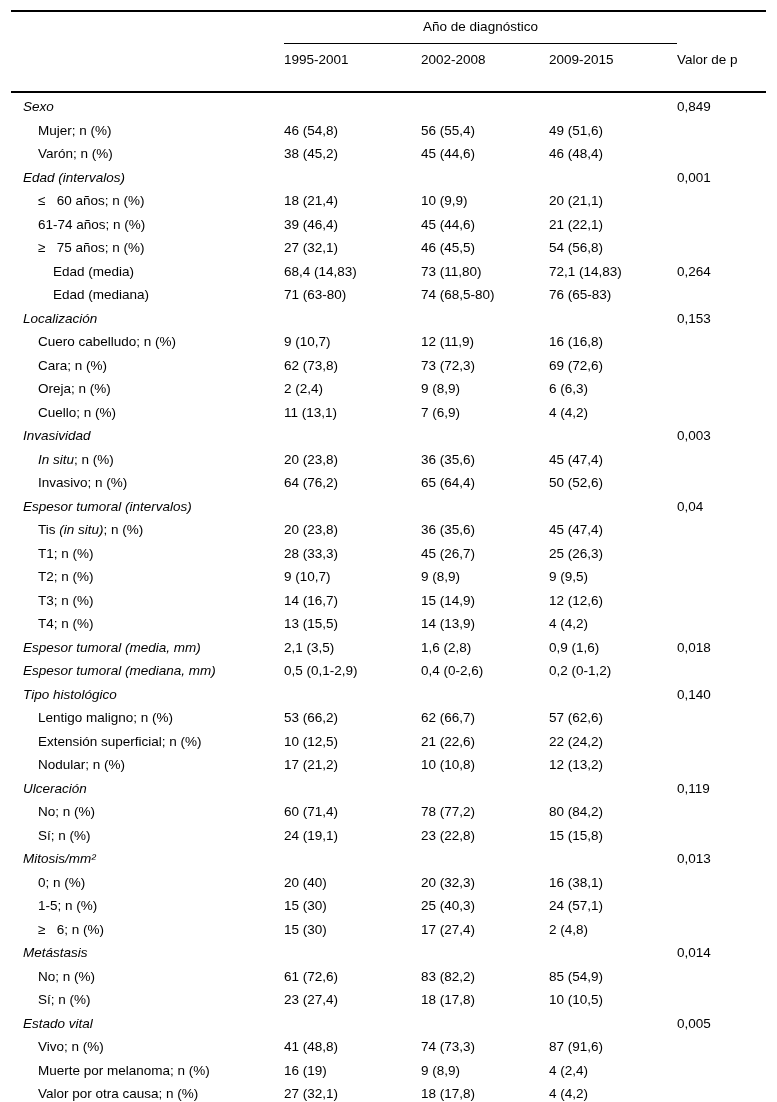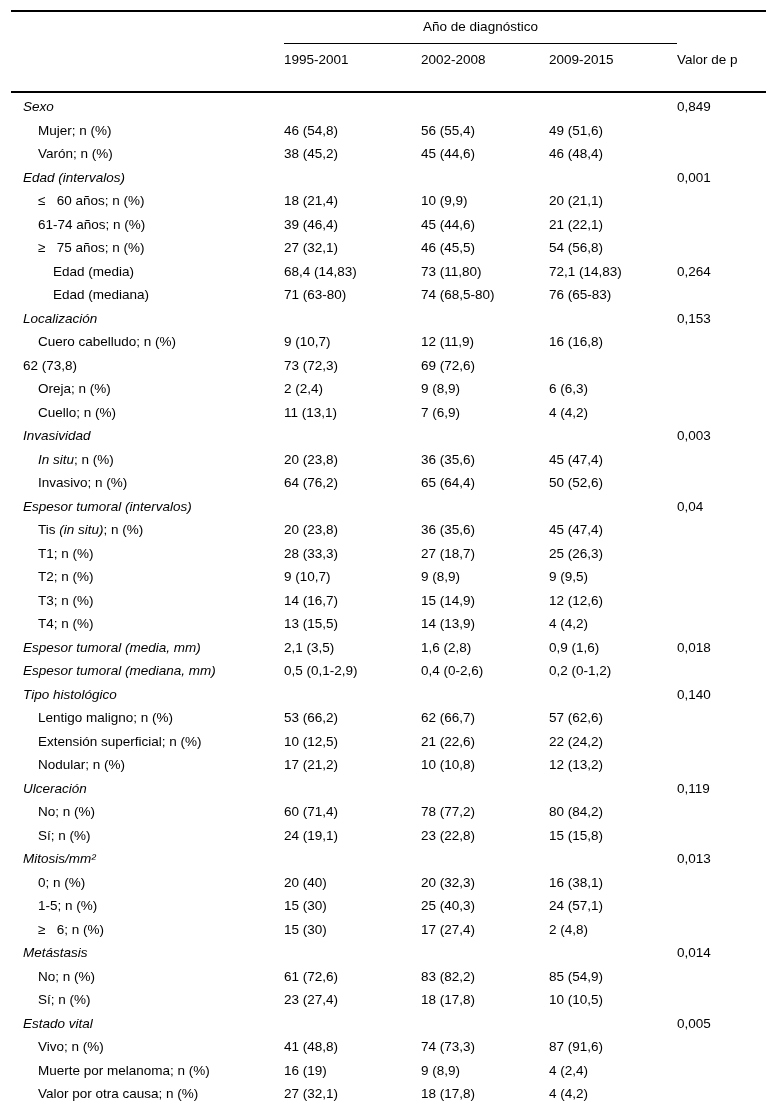--- a/index.html
+++ b/index.html
@@ -133,20 +133,21 @@
         <div class="cell p-cell">0,153</div>
       </div>
       <div class="grid row">
         <div class="cell label-cell indent-1"><span>Cuero cabelludo; n (%)</span></div>
         <div class="cell val-cell">9 (10,7)</div>
         <div class="cell val-cell">12 (11,9)</div>
         <div class="cell val-cell">16 (16,8)</div>
         <div class="cell p-cell"></div>
       </div>
       <div class="grid row">
+        <div class="cell label-cell indent-1"><span>Cara; n (%)</span></div>
         <div class="cell val-cell">62 (73,8)</div>
         <div class="cell val-cell">73 (72,3)</div>
         <div class="cell val-cell">69 (72,6)</div>
         <div class="cell p-cell"></div>
       </div>
       <div class="grid row">
         <div class="cell label-cell indent-1"><span>Oreja; n (%)</span></div>
         <div class="cell val-cell">2 (2,4)</div>
         <div class="cell val-cell">9 (8,9)</div>
         <div class="cell val-cell">6 (6,3)</div>
@@ -190,21 +191,21 @@
       <div class="grid row">
         <div class="cell label-cell indent-1"><span>Tis </span><span class="it">(in situ)</span><span>; n (%)</span></div>
         <div class="cell val-cell">20 (23,8)</div>
         <div class="cell val-cell">36 (35,6)</div>
         <div class="cell val-cell">45 (47,4)</div>
         <div class="cell p-cell"></div>
       </div>
       <div class="grid row">
         <div class="cell label-cell indent-1"><span>T1; n (%)</span></div>
         <div class="cell val-cell">28 (33,3)</div>
-        <div class="cell val-cell">27 (18,7)</div>
+        <div class="cell val-cell">45 (26,7)</div>
         <div class="cell val-cell">25 (26,3)</div>
         <div class="cell p-cell"></div>
       </div>
       <div class="grid row">
         <div class="cell label-cell indent-1"><span>T2; n (%)</span></div>
         <div class="cell val-cell">9 (10,7)</div>
         <div class="cell val-cell">9 (8,9)</div>
         <div class="cell val-cell">9 (9,5)</div>
         <div class="cell p-cell"></div>
       </div>

